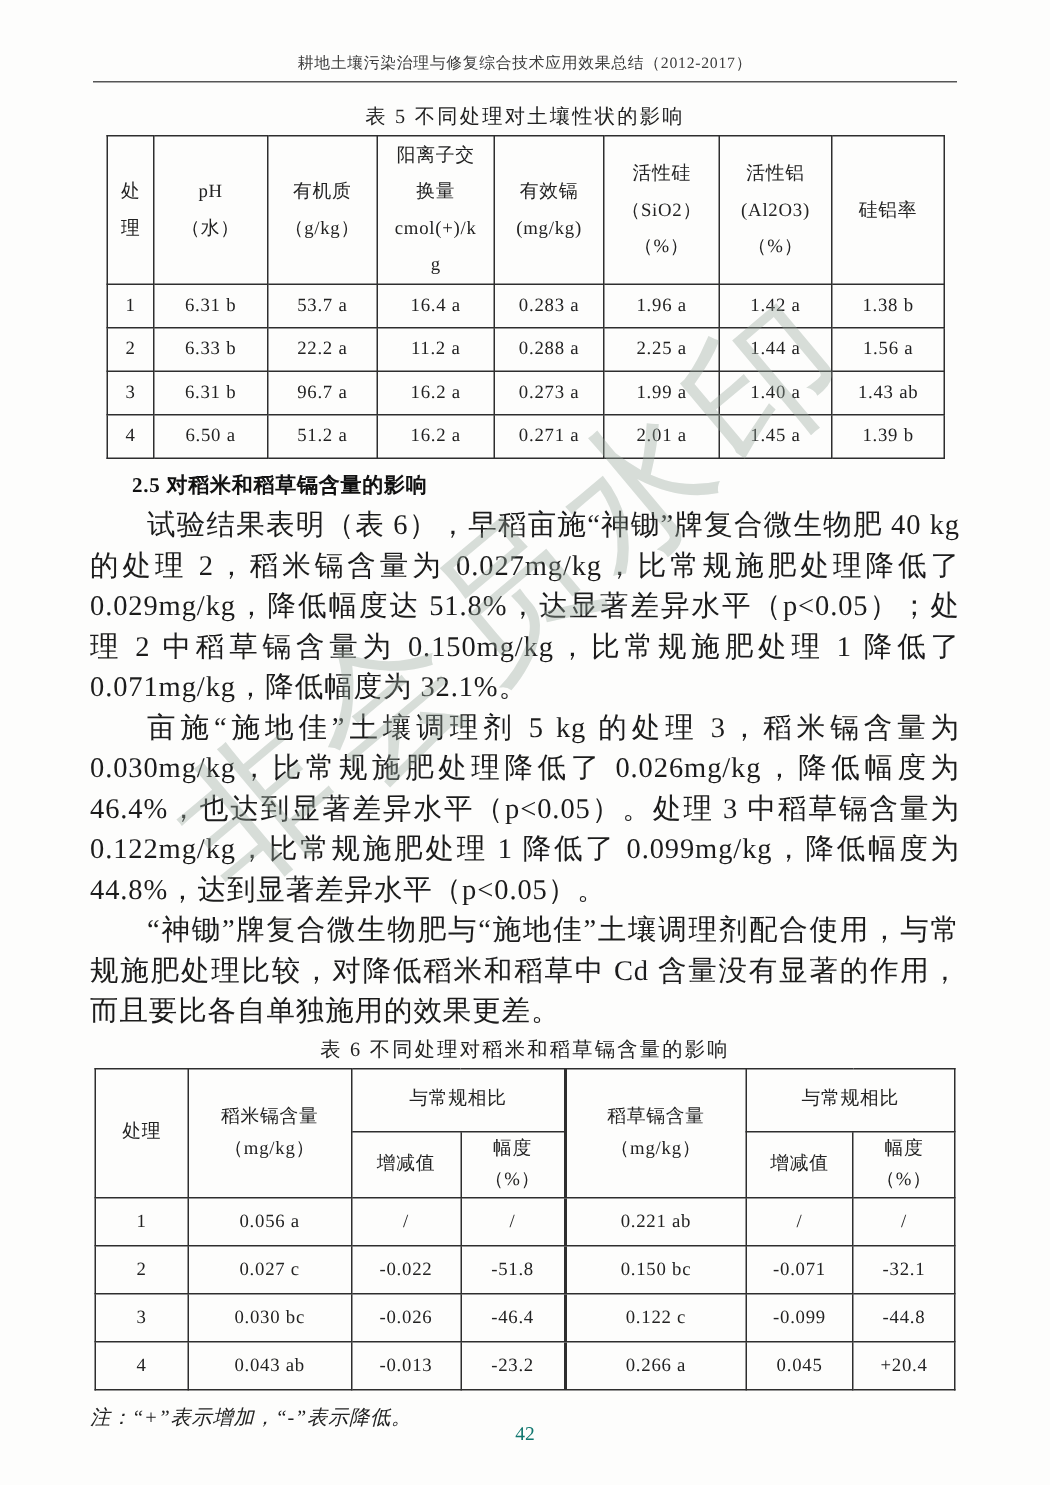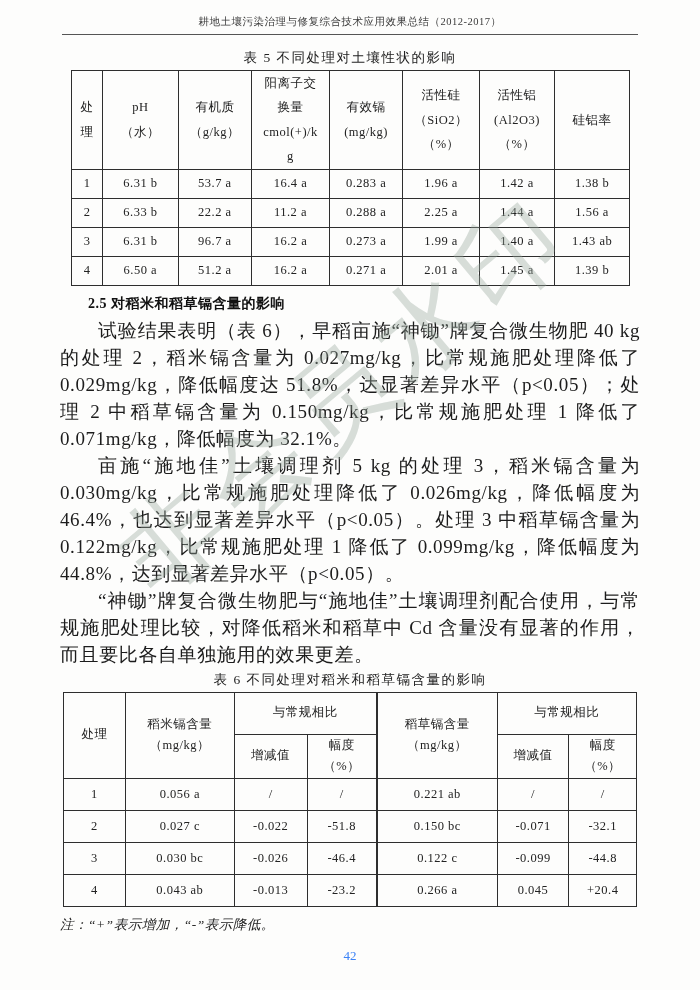--- a/index.html
+++ b/index.html
@@ -6,21 +6,21 @@
   html, body { background: #f2f2f2; }
   .page {
     position: relative;
     width: 700px;
     height: 990px;
     margin: 0 auto;
     background: #fdfdfc;
     color: #1c1c1c;
     font-family: "Liberation Serif", "DejaVu Serif", serif;
     overflow: hidden;
-    padding: 15px 60px 0 60px;
+    padding: 35px 60px 0 60px;
   }
   
   .running-head {
     text-align: center;
     font-size: 10.5px;
     letter-spacing: 0.5px;
     color: #3c3c3c;
     padding-bottom: 5px;
     border-bottom: 1px solid #555;
     margin: 0 2px;
@@ -79,21 +79,21 @@
     letter-spacing: 0.5px;
     color: #222;
     font-style: italic;
   }
   .page-number {
     position: absolute;
     left: 0; right: 0;
     bottom: 26px;
     text-align: center;
     font-size: 13px;
-    color: #3b82f6;
+    color: #0f766e;
   }
   .watermark {
     position: absolute;
     left: 135px;
     top: 505px;
     font-size: 100px;
     letter-spacing: 10px;
     white-space: nowrap;
     color: rgba(152, 168, 158, 0.38);
     transform: rotate(-40deg);

